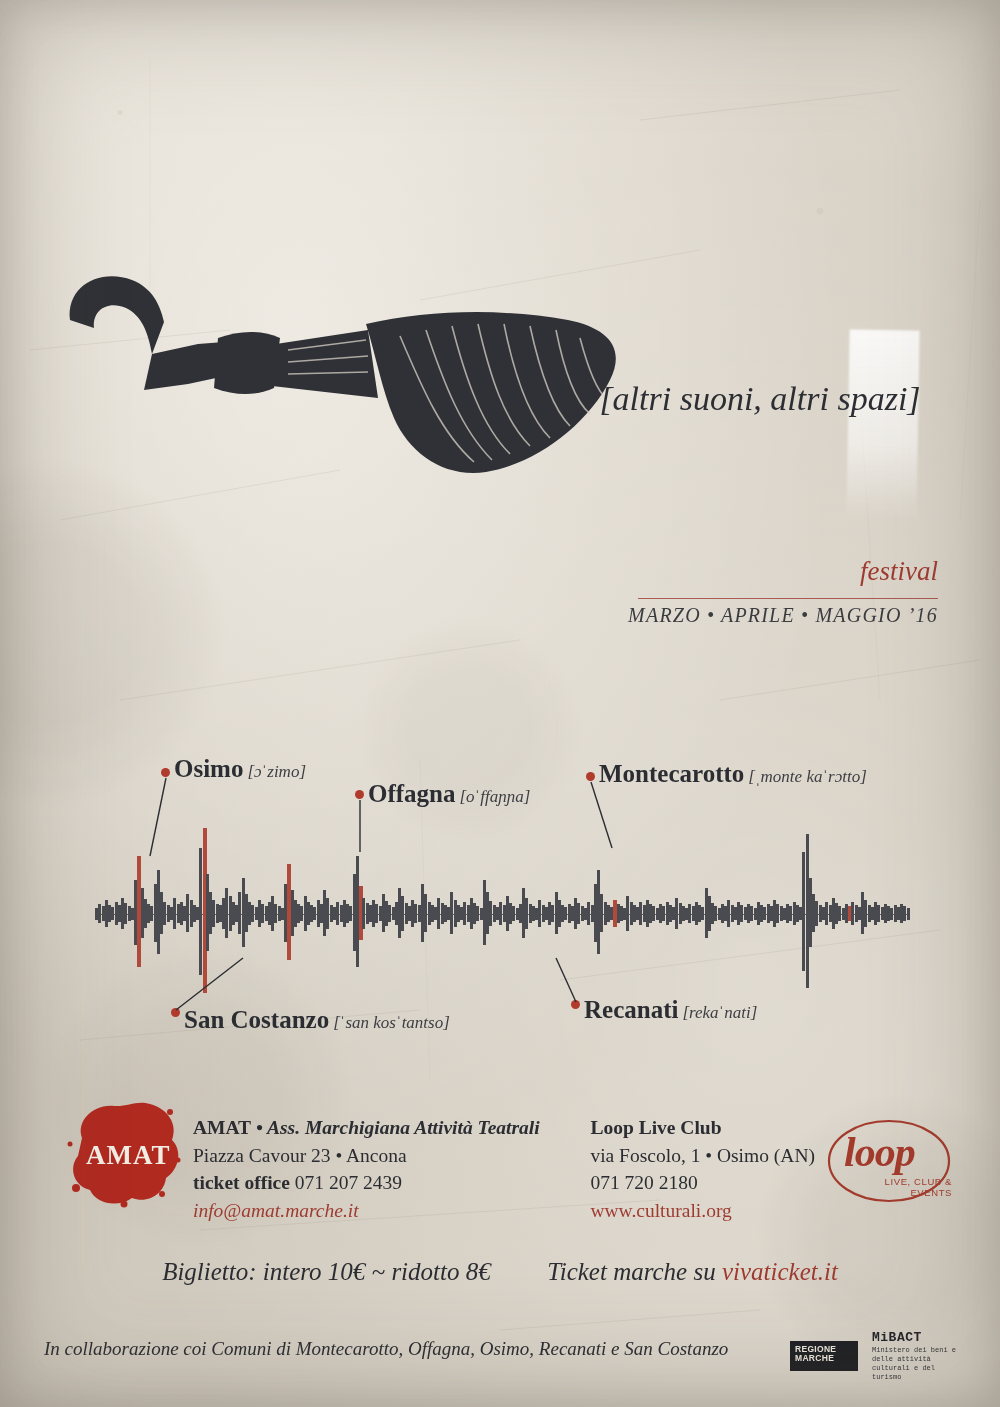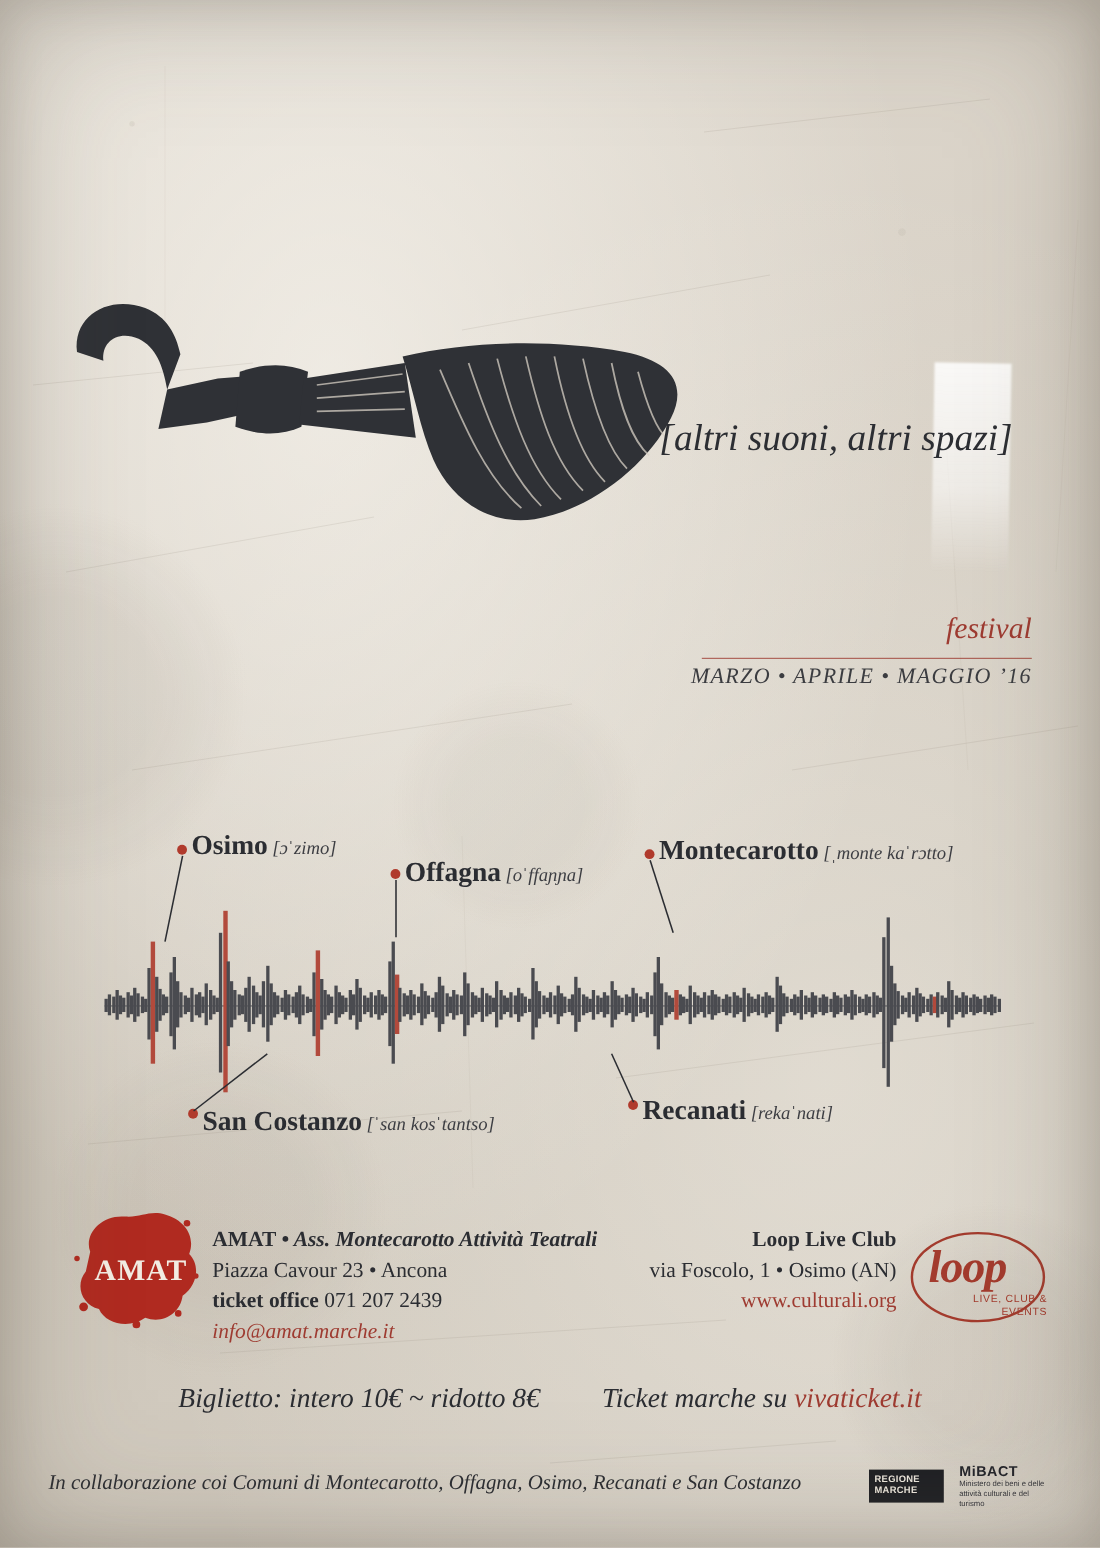--- a/index.html
+++ b/index.html
@@ -207,21 +207,20 @@
     line-height: 1.42;
     color: #2b2d32;
   }
   .info-left b { font-weight: bold; }
   .info-left .em { font-style: italic; font-weight: bold; }
   .mail { color: #9e3b31; font-style: italic; }
   .info-right {
     position: absolute;
     right: 185px;
     top: 1114px;
-    text-align: right;
     font-size: 19.5px;
     line-height: 1.42;
     color: #2b2d32;
   }
   .info-right .web { color: #9e3b31; }
   .loop-logo {
     position: absolute;
     right: 48px;
     top: 1118px;
     width: 126px;
@@ -287,21 +286,21 @@
     color: #efe9df;
     font-family: "Liberation Sans", sans-serif;
     font-size: 8.5px;
     font-weight: bold;
     line-height: 1.15;
     padding: 4px 5px;
     box-sizing: border-box;
     letter-spacing: 0.3px;
   }
   .logo-mibact {
-    font-family: Liberation Sans, sans-serif;
+    font-family: Liberation Mono, monospace;
     font-size: 7px;
     color: #33343a;
     line-height: 1.25;
     max-width: 84px;
   }
   .logo-mibact .big {
     font-size: 13px;
     font-weight: bold;
     letter-spacing: 0.5px;
     display: block;
@@ -679,33 +678,34 @@
         <circle cx="4" cy="46" r="2.5"></circle>
         <circle cx="112" cy="62" r="2.5"></circle>
       </g>
     </svg>
     <div class="word">AMAT</div>
   </div>
 
   <div class="info-left">
     <div>
       <b>AMAT</b>
-      <span class="em">• Ass. Montecarotto Attività Teatrali</span>
+      <span class="em">• Ass. Marchigiana Attività Teatrali</span>
     </div>
     <div>Piazza Cavour 23 • Ancona</div>
     <div>
       <b>ticket office</b>
       <span>071 207 2439</span>
     </div>
     <div class="mail">info@amat.marche.it</div>
   </div>
 
   <div class="info-right">
     <div><b>Loop Live Club</b></div>
     <div>via Foscolo, 1 • Osimo (AN)</div>
+    <div>071 720 2180</div>
     <div class="web">www.culturali.org</div>
   </div>
 
   <div class="loop-logo">
     <svg width="126" height="86" viewBox="0 0 126 86">
       <ellipse cx="63" cy="43" rx="60" ry="40" fill="none" stroke="#a33b2d" stroke-width="2.2"></ellipse>
     </svg>
     <div class="lp">loop</div>
     <div class="sub">LIVE, CLUB &amp; EVENTS</div>
   </div>

